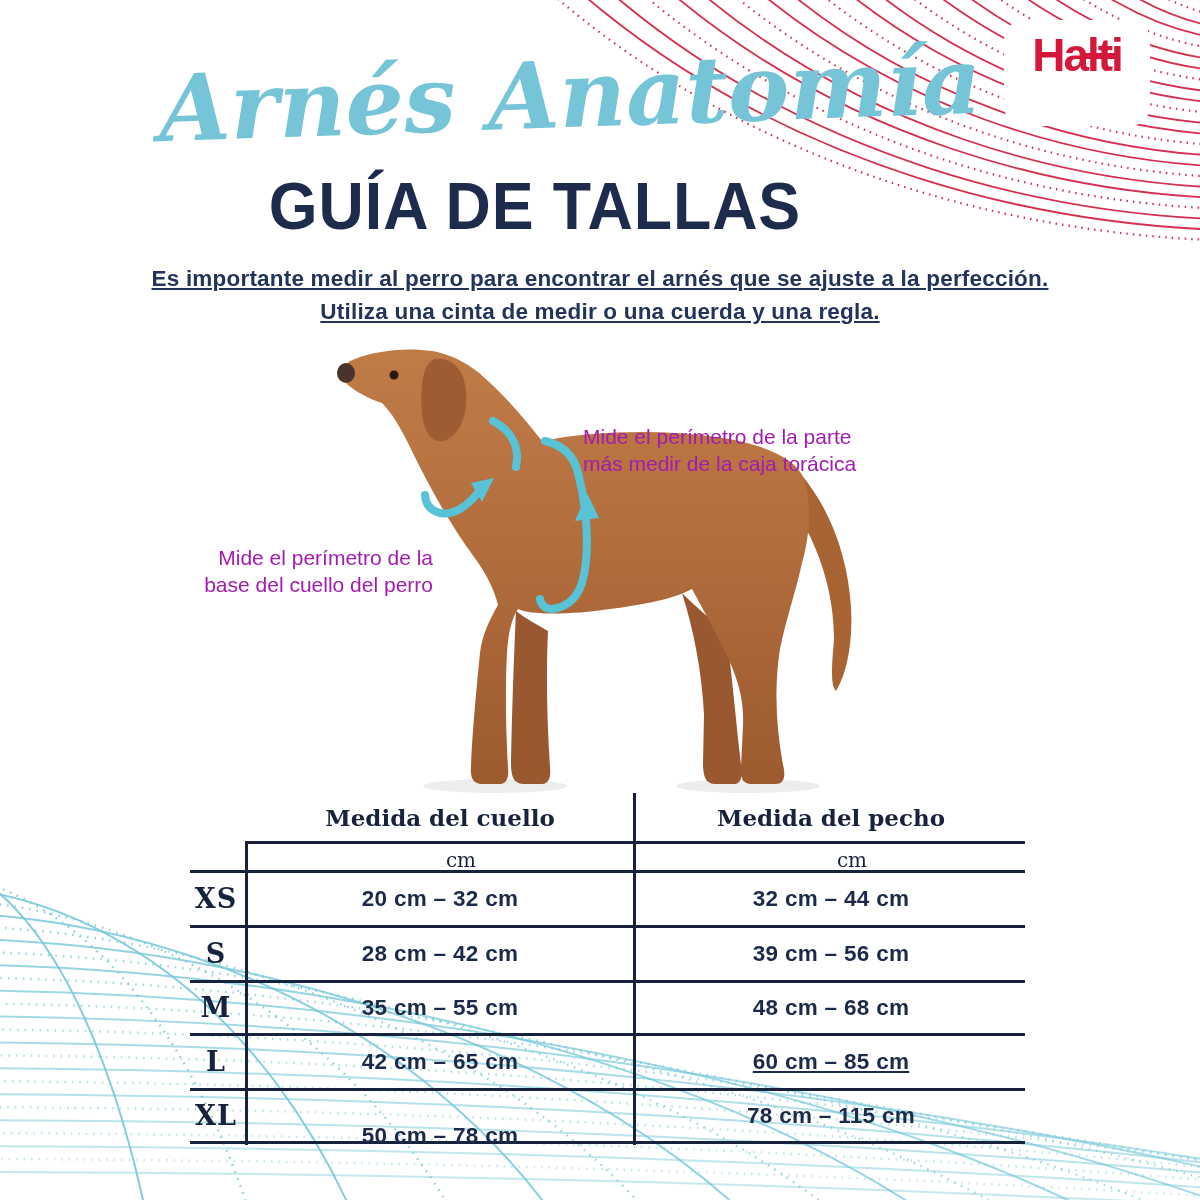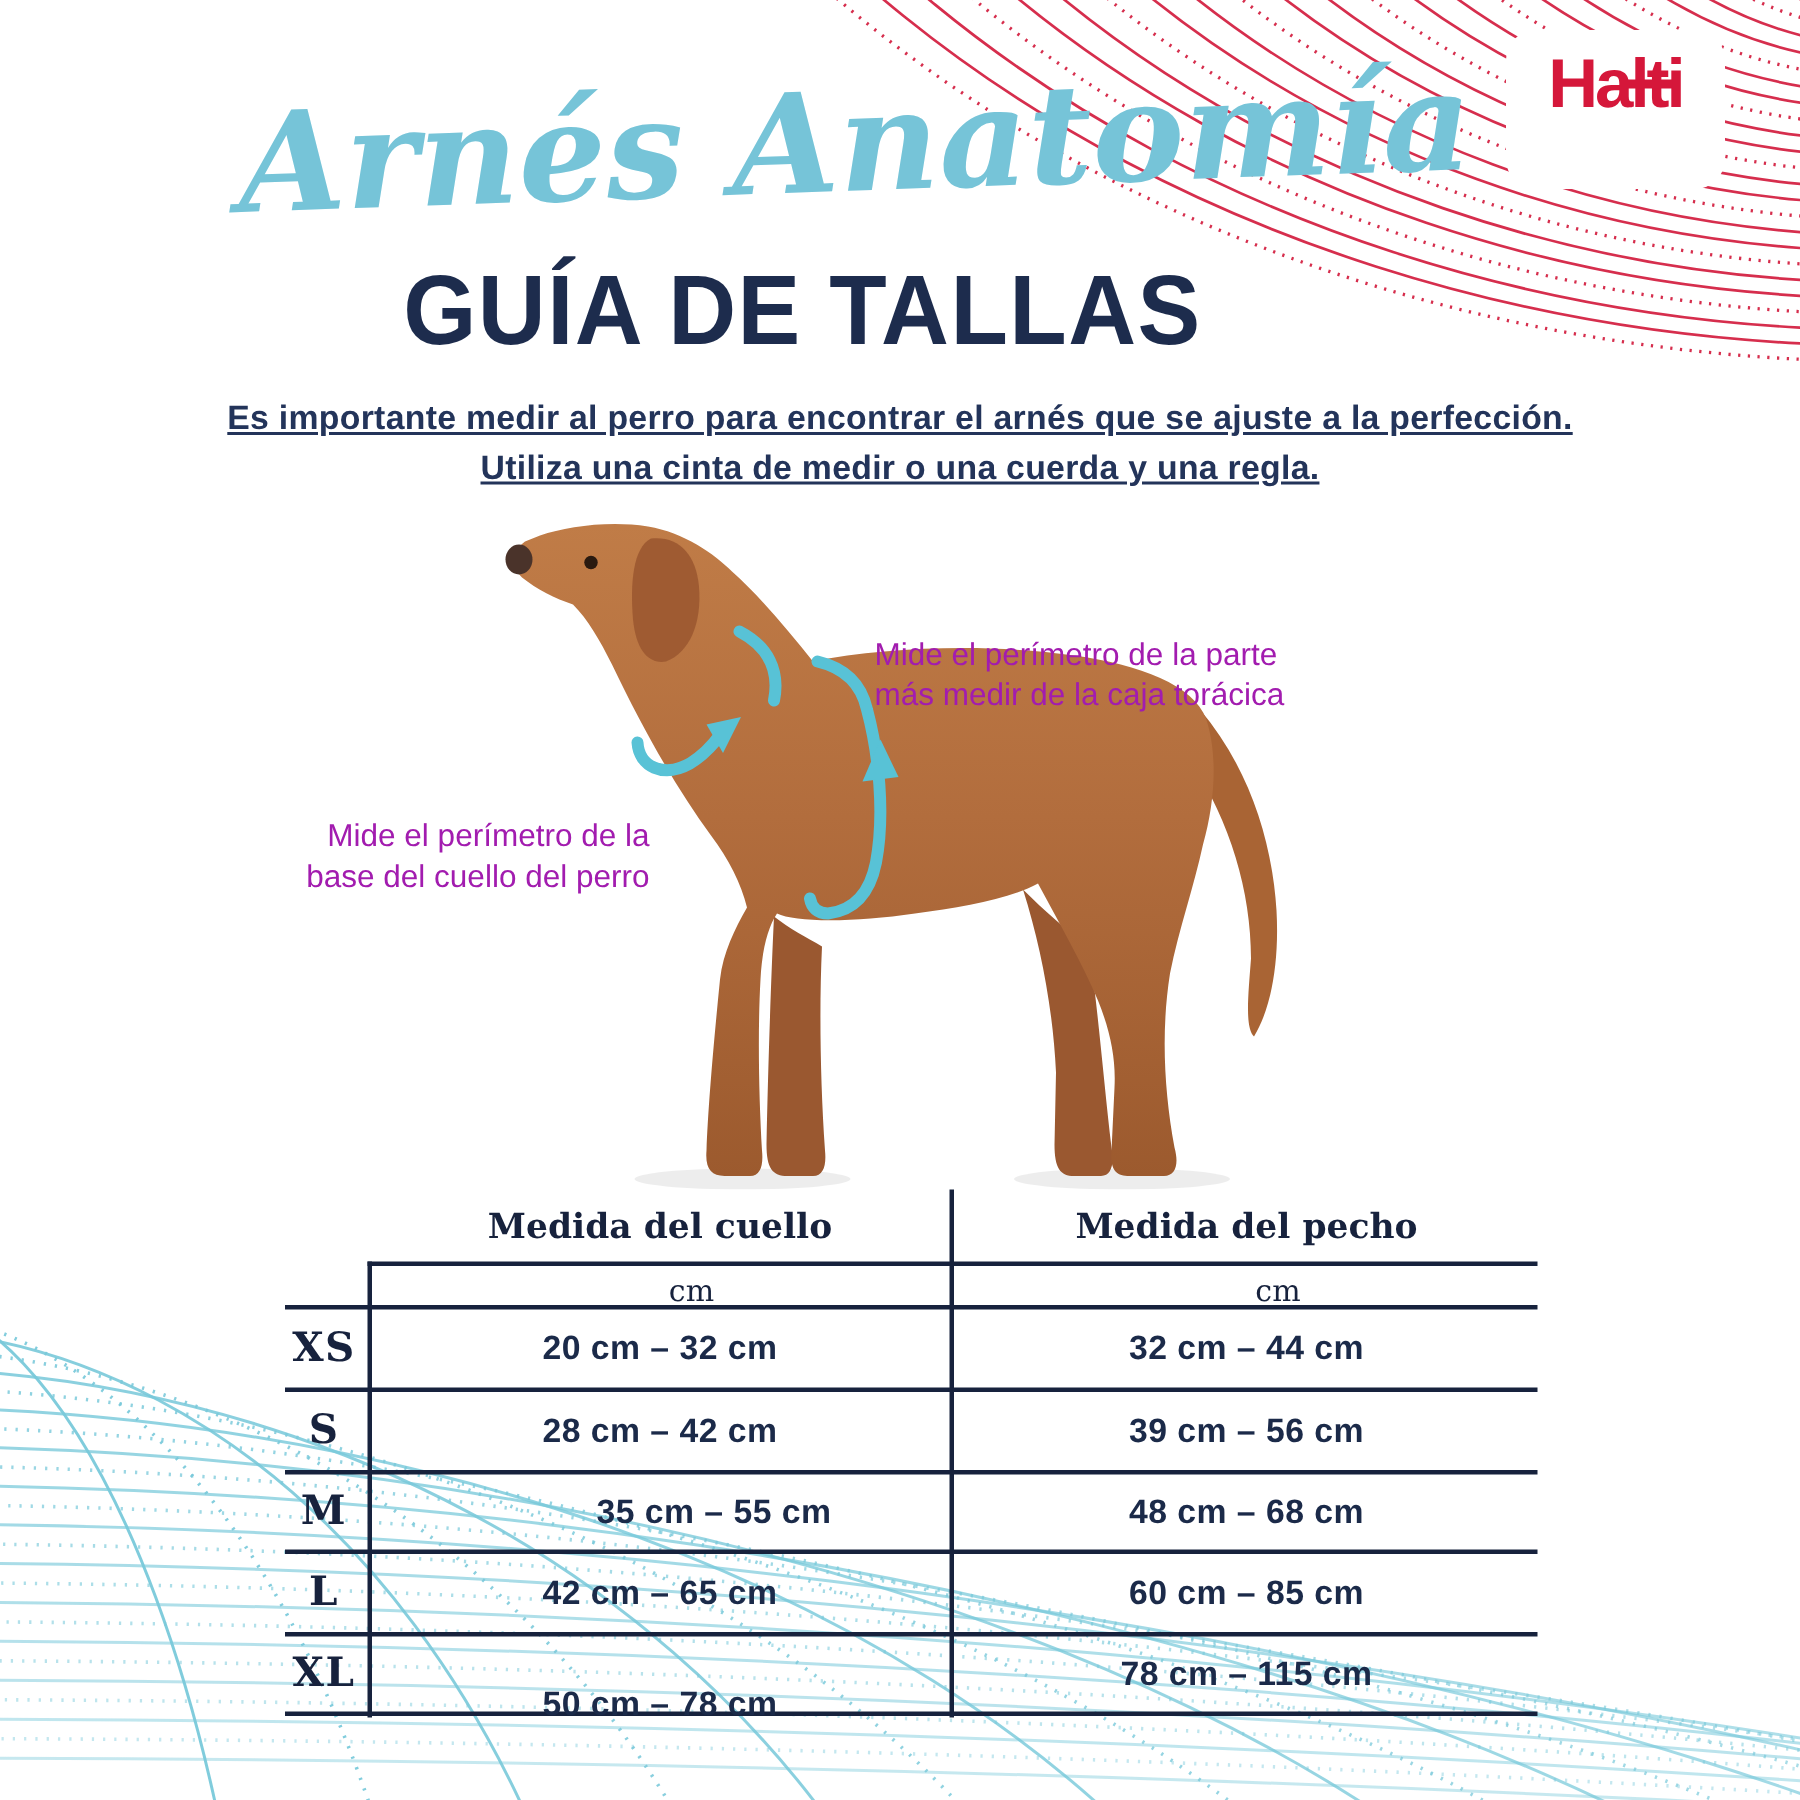--- a/index.html
+++ b/index.html
@@ -199,24 +199,24 @@
 
     <div class="cell size col-s" style="top:884px;">XS</div>
     <div class="cell val col-l" style="top:884px;">20 cm – 32 cm</div>
     <div class="cell val col-r" style="top:884px;">32 cm – 44 cm</div>
 
     <div class="cell size col-s" style="top:939px;">S</div>
     <div class="cell val col-l" style="top:939px;">28 cm – 42 cm</div>
     <div class="cell val col-r" style="top:939px;">39 cm – 56 cm</div>
 
     <div class="cell size col-s" style="top:993px;">M</div>
-    <div class="cell val col-l" style="top:993px;padding-left:36px;">35 cm – 55 cm</div>
+    <div class="cell val col-l" style="top:993px;">35 cm – 55 cm</div>
     <div class="cell val col-r" style="top:993px;">48 cm – 68 cm</div>
 
     <div class="cell size col-s" style="top:1047px;">L</div>
     <div class="cell val col-l" style="top:1047px;">42 cm – 65 cm</div>
-    <div class="cell val col-r" style="top:1047px;">60 cm – 85 cm</div>
+    <div class="cell val col-r" style="top:1047px;text-decoration:underline;">60 cm – 85 cm</div>
 
     <div class="cell size col-s" style="top:1101px;">XL</div>
     <div class="cell val col-l" style="top:1101px;margin-top:20px;">50 cm – 78 cm</div>
     <div class="cell val col-r" style="top:1101px;">78 cm – 115 cm</div>
   </div>
 </div>
 
 </body></html>

